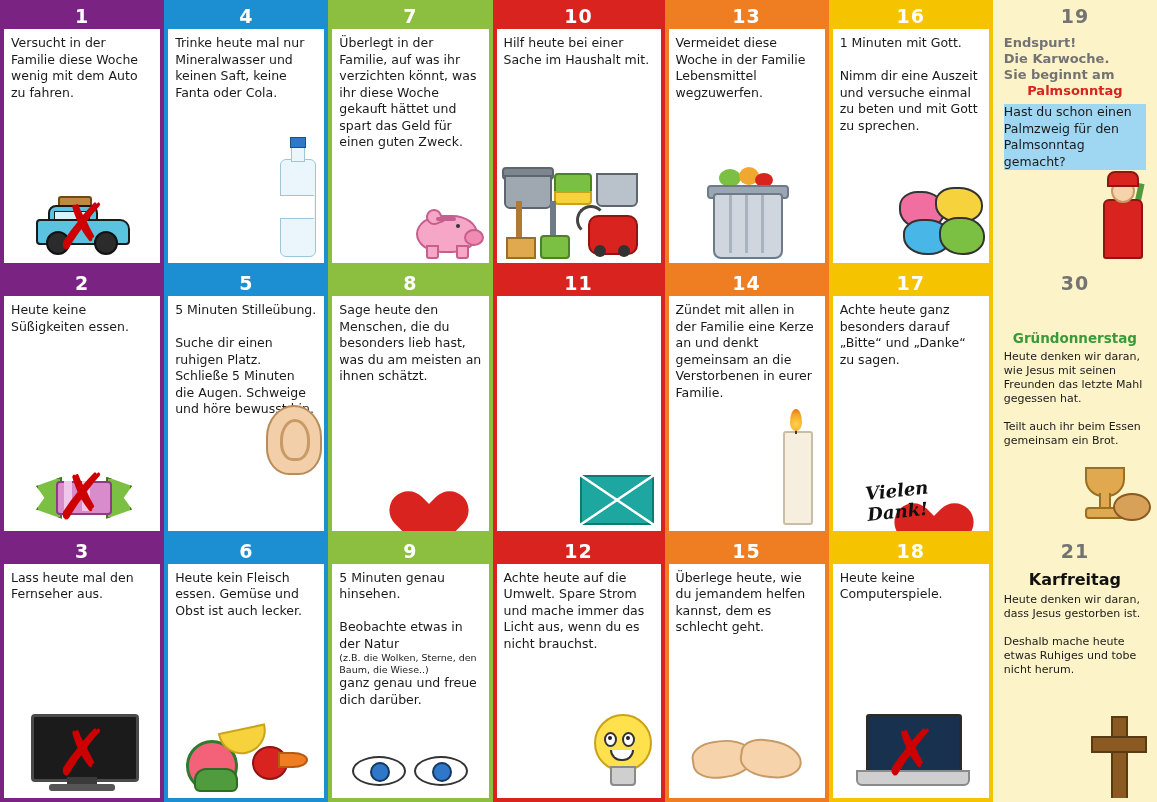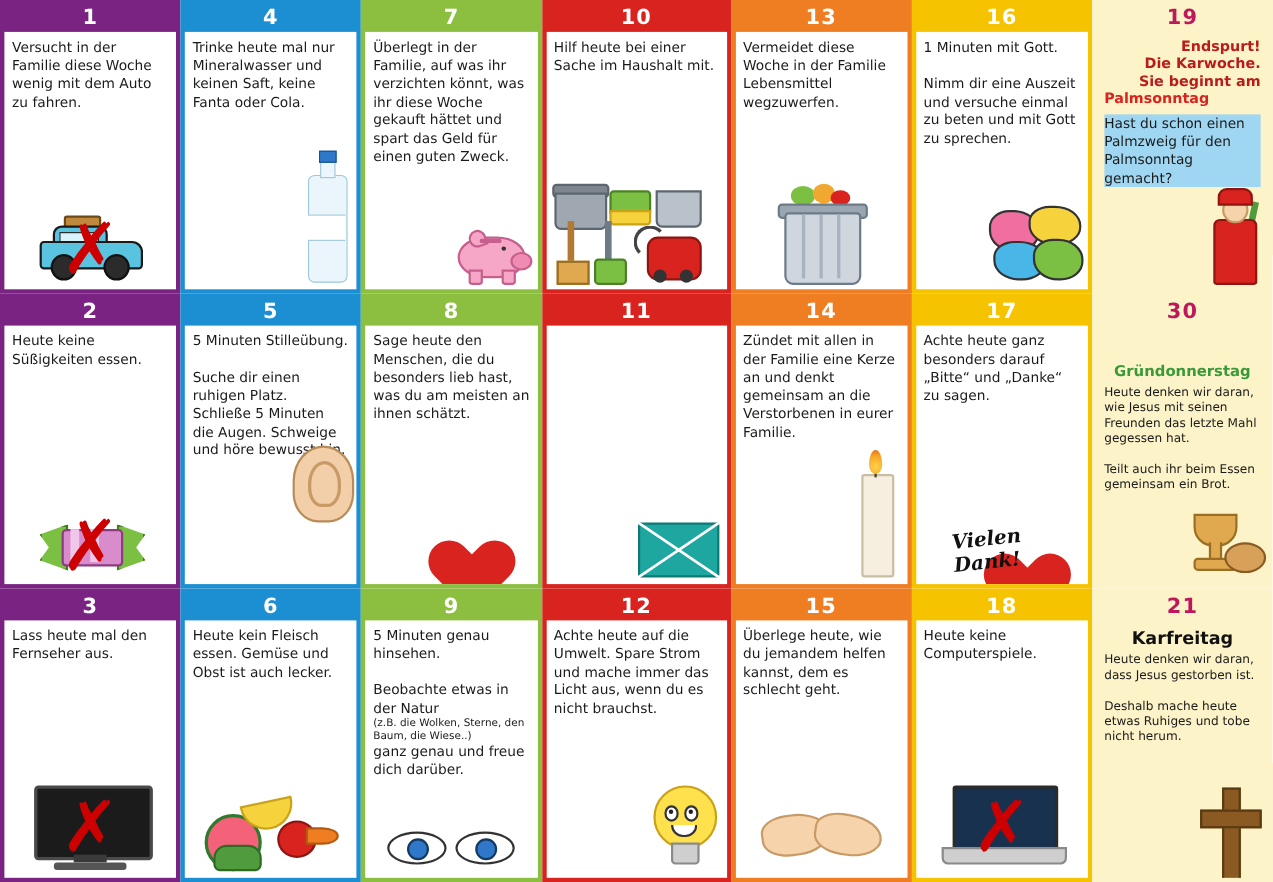--- a/index.html
+++ b/index.html
@@ -73,21 +73,21 @@
     pointer-events:none;
   }
   
   .c-purple{background:#7b2382;}
   .c-blue{background:#1b8fd1;}
   .c-green{background:#8cbf3f;}
   .c-red{background:#d8231f;}
   .c-orange{background:#ef7d22;}
   .c-yellow{background:#f5c300;}
   .c-cream{background:#fdf3c8;}
-  .c-cream .num{color:#be185d;}
+  .c-cream .num{color:#737373;}
   .c-cream .card{background:#fdf3c8;}
 
   
   .car{width:96px;height:56px;position:relative;}
   .car .body{position:absolute;left:2px;bottom:12px;width:90px;height:22px;background:#59c3e0;border:2px solid #1a1a1a;border-radius:4px 10px 4px 4px;}
   .car .cab{position:absolute;left:14px;bottom:30px;width:46px;height:18px;background:#59c3e0;border:2px solid #1a1a1a;border-radius:8px 8px 0 0;}
   .car .win{position:absolute;left:20px;bottom:33px;width:34px;height:11px;background:#d9f3fb;border:1px solid #1a1a1a;}
   .car .w1,.car .w2{position:absolute;bottom:2px;width:20px;height:20px;border-radius:50%;background:#2b2b2b;border:2px solid #111;}
   .car .w1{left:12px;} .car .w2{left:60px;}
   .car .lug{position:absolute;left:24px;bottom:47px;width:30px;height:10px;background:#c08a3e;border:2px solid #6b4a18;border-radius:3px;}
@@ -214,22 +214,22 @@
   .cross .v{position:absolute;left:22px;top:0;width:13px;height:80px;background:#8a5a22;border:2px solid #5a3a12;}
   .cross .h{position:absolute;left:2px;top:20px;width:52px;height:13px;background:#8a5a22;border:2px solid #5a3a12;}
 
   .priest{width:56px;height:90px;position:relative;}
   .priest .head{position:absolute;left:18px;top:10px;width:20px;height:20px;background:#f6d3ab;border:2px solid #c79a66;border-radius:50%;}
   .priest .cap{position:absolute;left:14px;top:2px;width:28px;height:12px;background:#d8231f;border:2px solid #8e1512;border-radius:8px 8px 0 0;}
   .priest .robe{position:absolute;left:10px;top:30px;width:36px;height:56px;background:#d8231f;border:2px solid #8e1512;border-radius:6px 6px 3px 3px;}
   .priest .branch{position:absolute;left:40px;top:14px;width:6px;height:54px;background:#4f9b3e;transform:rotate(12deg);}
 
   .hl{background:#9fd6f2;}
-  .title-bold{font-weight:bold;font-size:13px;line-height:16px;text-align:right;color:#b91c1c;}
-  .title-red{font-weight:bold;font-size:13px;color:#d8231f;}
+  .title-bold{font-weight:bold;font-size:13px;line-height:16px;text-align:left;color:#737373;}
+  .title-red{font-weight:bold;font-size:13px;color:#d8231f;text-align:center;}
   .title-green{font-weight:bold;font-size:13.5px;color:#3a9a3a;text-align:center;margin-top:28px;}
   .title-dark{font-weight:bold;font-size:16px;color:#111;text-align:center;}
 </style>
 </head>
 <body>
 
 <div class="grid">
 
   <div class="cell c-purple">
     <div class="num">1</div>

